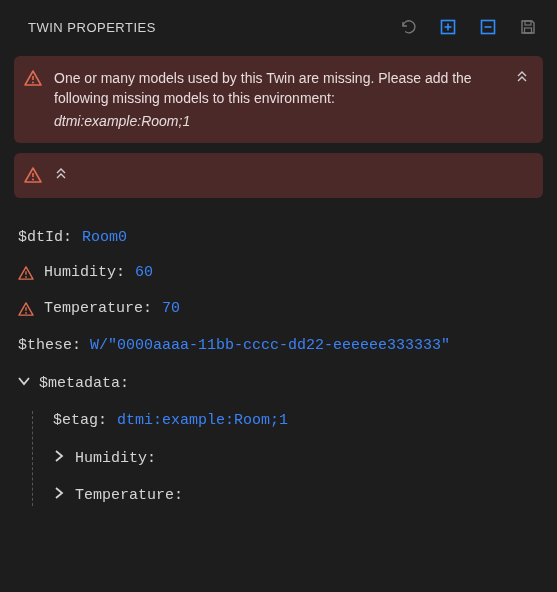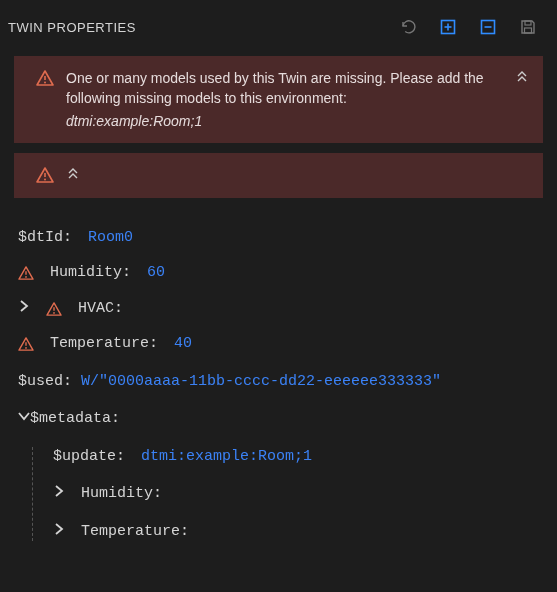--- a/index.html
+++ b/index.html
@@ -10,69 +10,69 @@
       font-size: 14px;
       width: 557px;
       height: 592px;
       overflow: hidden;
       padding-bottom: 20px;
     }
     .header {
       display: flex;
       align-items: center;
       justify-content: space-between;
-      padding: 14px 16px 12px 8px;
+      padding: 14px 16px 12px 28px;
     }
     .header-title {
       font-size: 13px;
       letter-spacing: 0.5px;
       color: #d4d4d4;
     }
     .toolbar { display: flex; align-items: center; gap: 14px; }
     .toolbar-btn {
       width: 26px; height: 26px;
       display: flex; align-items: center; justify-content: center;
       cursor: pointer;
     }
     .warning-banner {
       background: #4b2929;
       margin: 4px 14px 10px 14px;
-      padding: 12px 14px 12px 22px;
+      padding: 12px 14px 12px 10px;
       display: flex;
       align-items: flex-start;
       gap: 12px;
-      border-radius: 0;
+      border-radius: 6px;
     }
     .warning-icon-wrap { flex: 0 0 auto; padding-top: 2px; }
     .warning-body { flex: 1 1 auto; color: #e6dcdc; line-height: 1.45; font-size: 14px; }
     .warning-body .model-id { font-style: italic; display: block; margin-top: 2px; }
     .collapse-btn { flex: 0 0 auto; padding-top: 2px; cursor: pointer; }
     .props {
       padding: 4px 18px 10px 18px;
       font-family: Consolas, "Courier New", monospace;
       font-size: 15px;
       line-height: 1.3;
     }
     .prop-row {
       display: flex;
       align-items: center;
-      gap: 16px;
+      gap: 10px;
       margin: 16px 0;
     }
     .label { color: #d4d4d4; }
     .value { color: #3b82f6; }
     .etag-row {
       font-family: Consolas, "Courier New", monospace;
       font-size: 15px;
       margin: 18px 0;
       white-space: nowrap;
     }
     .meta-section { margin-top: 12px; }
     .meta-head {
-      display: flex; align-items: center; 
+      display: flex; align-items: center; gap: 9px;
       font-family: Consolas, "Courier New", monospace;
       font-size: 15px;
     }
     .meta-body {
       margin-left: 14px;
       border-left: 1px dashed #555;
       padding-left: 20px;
       margin-top: 12px;
     }
     .meta-body .prop-row { margin: 18px 0; }
@@ -161,65 +161,50 @@
       <svg width="16" height="14" viewBox="0 0 18 16">
         <path d="M9 1 L17 15 H1 Z" fill="none" stroke="#e06c4f" stroke-width="1.6" stroke-linejoin="round"></path>
         <line x1="9" y1="6" x2="9" y2="10" stroke="#e06c4f" stroke-width="1.6"></line>
         <circle cx="9" cy="12.5" r="1" fill="#e06c4f"></circle>
       </svg>
     </span>
     <span class="label">Humidity:</span>
     <span class="value">60</span>
   </div>
 
-  <div class="prop-row">
-    <span>
-      <svg width="12" height="12" viewBox="0 0 12 12">
-        <path d="M3 1 L9 6 L3 11" fill="none" stroke="#d4d4d4" stroke-width="1.8"></path>
-      </svg>
-    </span>
-    <span class="inline-warning-icon">
-      <svg width="16" height="14" viewBox="0 0 18 16">
-        <path d="M9 1 L17 15 H1 Z" fill="none" stroke="#e06c4f" stroke-width="1.6" stroke-linejoin="round"></path>
-        <line x1="9" y1="6" x2="9" y2="10" stroke="#e06c4f" stroke-width="1.6"></line>
-        <circle cx="9" cy="12.5" r="1" fill="#e06c4f"></circle>
-      </svg>
-    </span>
-    <span class="label">HVAC:</span>
-  </div>
 
   <div class="prop-row">
     <span class="inline-warning-icon">
       <svg width="16" height="14" viewBox="0 0 18 16">
         <path d="M9 1 L17 15 H1 Z" fill="none" stroke="#e06c4f" stroke-width="1.6" stroke-linejoin="round"></path>
         <line x1="9" y1="6" x2="9" y2="10" stroke="#e06c4f" stroke-width="1.6"></line>
         <circle cx="9" cy="12.5" r="1" fill="#e06c4f"></circle>
       </svg>
     </span>
     <span class="label">Temperature:</span>
-    <span class="value">40</span>
+    <span class="value">70</span>
   </div>
 
   <div class="etag-row">
-    <span class="label">$used:</span>
+    <span class="label">$these:</span>
     <span class="value">W/"0000aaaa-11bb-cccc-dd22-eeeeee333333"</span>
   </div>
 
   <div class="meta-section">
     <div class="meta-head">
       <span>
         <svg width="12" height="12" viewBox="0 0 12 12">
           <path d="M1 3 L6 9 L11 3" fill="none" stroke="#d4d4d4" stroke-width="1.8"></path>
         </svg>
       </span>
       <span class="label">$metadata:</span>
     </div>
     <div class="meta-body">
       <div class="prop-row">
-        <span class="label">$update:</span>
+        <span class="label">$etag:</span>
         <span class="value">dtmi:example:Room;1</span>
       </div>
       <div class="prop-row">
         <span>
           <svg width="12" height="12" viewBox="0 0 12 12">
             <path d="M3 1 L9 6 L3 11" fill="none" stroke="#d4d4d4" stroke-width="1.8"></path>
           </svg>
         </span>
         <span class="label">Humidity:</span>
       </div>

